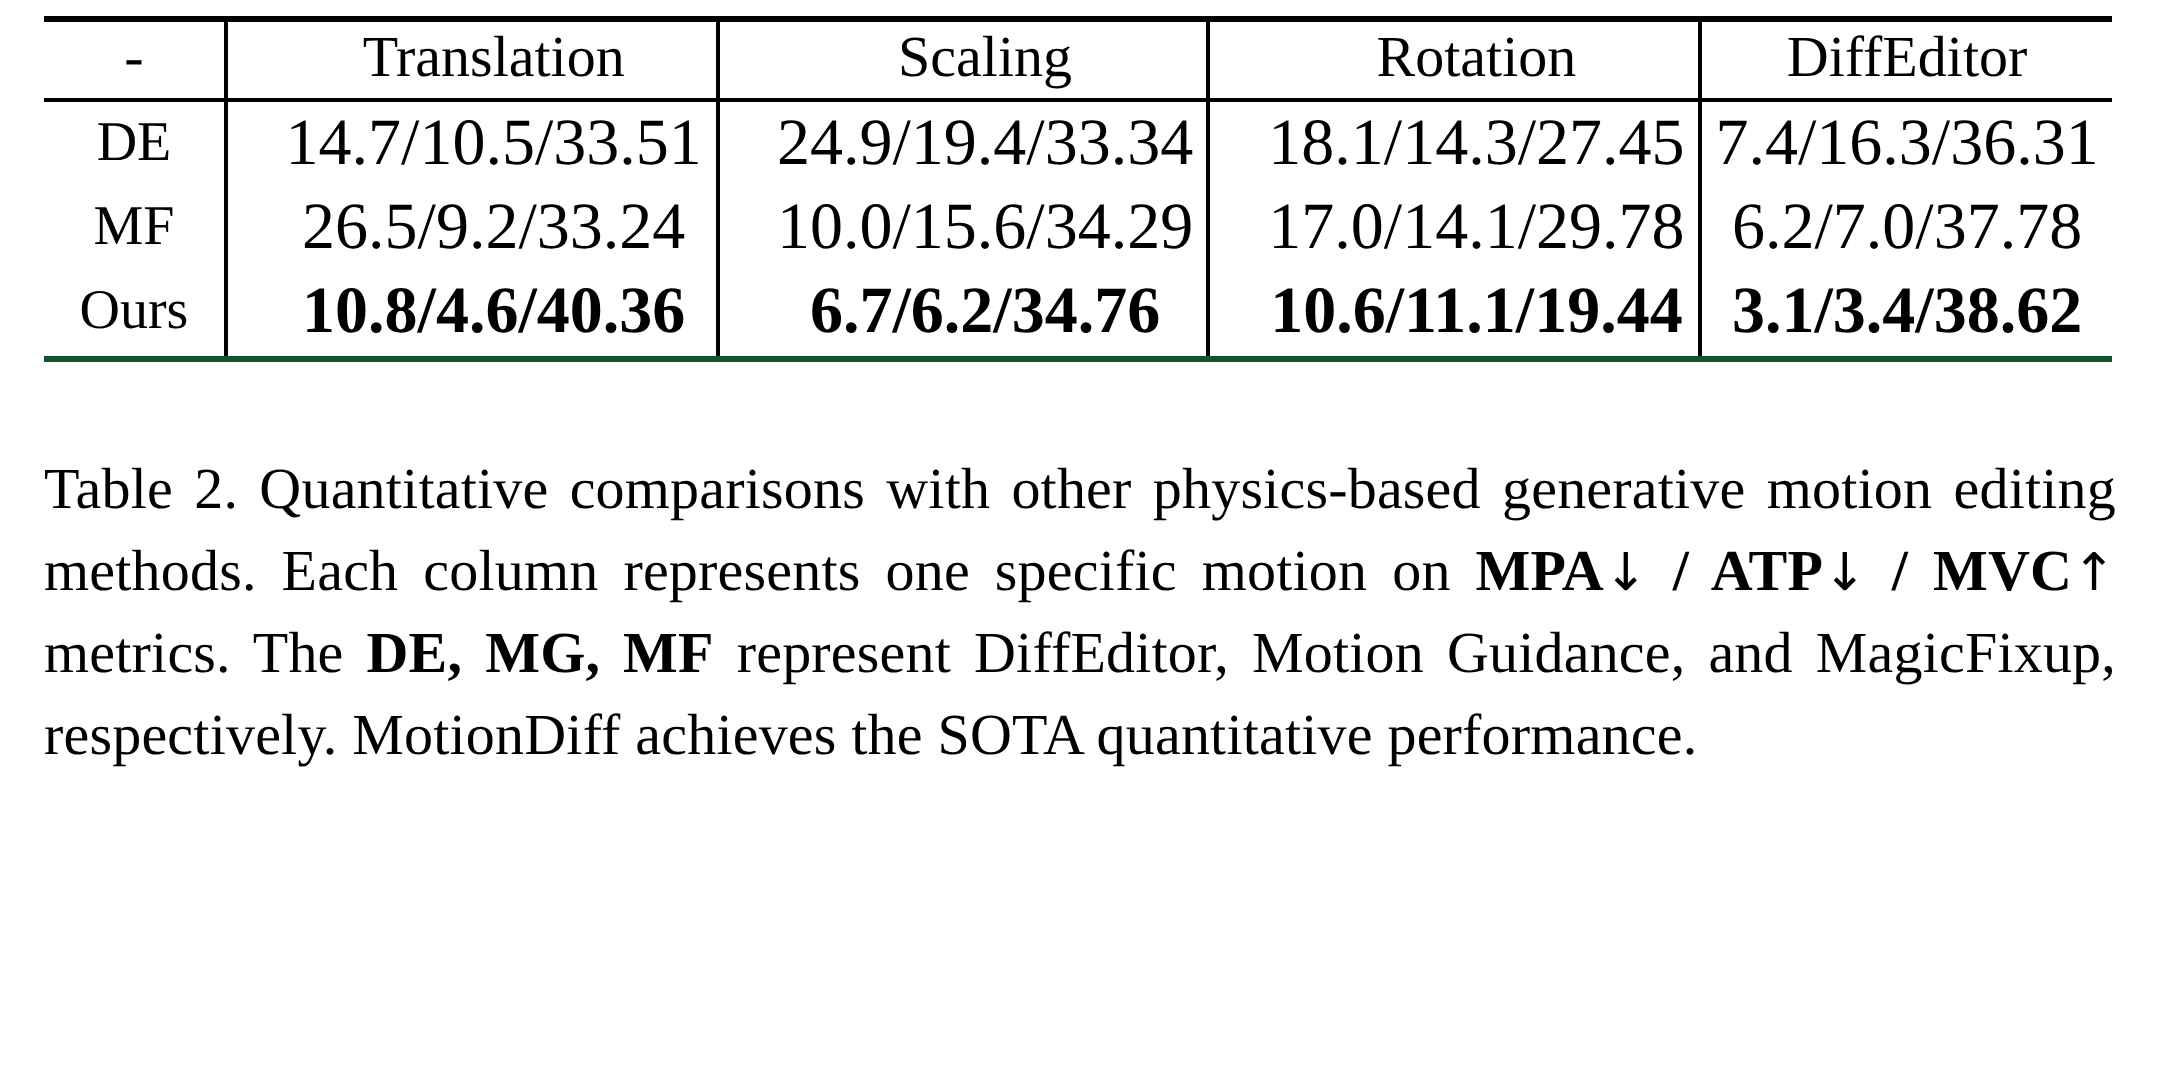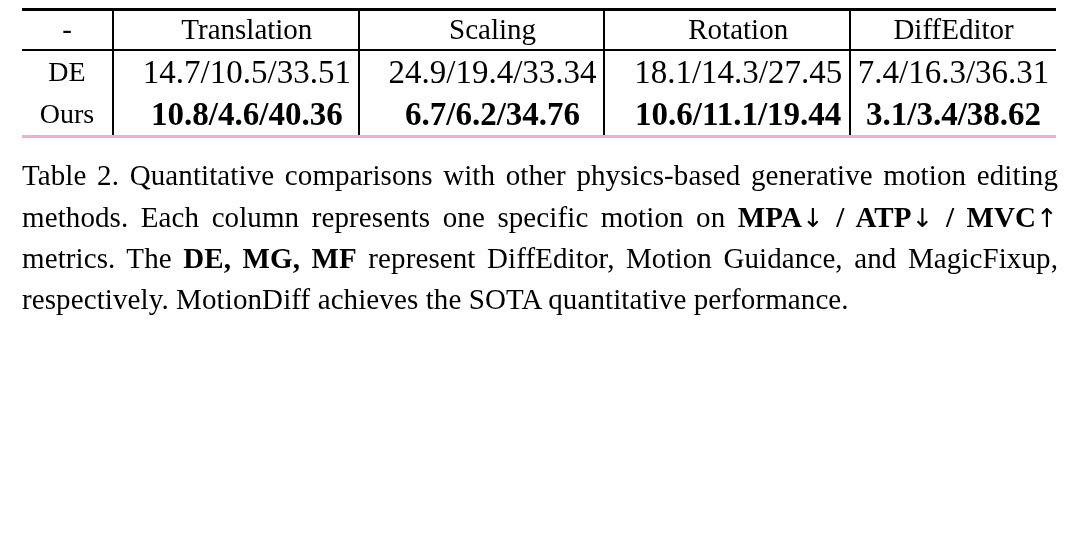--- a/index.html
+++ b/index.html
@@ -53,32 +53,32 @@
   .hdr-row th {
     font-weight: normal;
     font-size: 29px;
     padding-top: 4px;
     padding-bottom: 5px;
   }
   .mid-rule td, .mid-rule th {
     border-bottom: 2px solid #000;
   }
   .bottom-rule td, .bottom-rule th {
-    border-bottom: 3px solid #f9a8d4;
+    border-bottom: 3px solid #14532d;
   }
   .bold-row td {
     font-weight: bold;
   }
   .data-cell {
     font-size: 33px;
   }
 
   
   .caption {
-    margin-top: 17px;
+    margin-top: 44px;
     font-size: 29px;
     line-height: 1.42;
     text-align: justify;
     text-justify: inter-word;
     letter-spacing: 0.1px;
   }
   .caption b { font-weight: bold; }
   .arrow { font-family: "DejaVu Sans", sans-serif; font-size: 26px; }
 </style>
 </head>
@@ -99,20 +99,27 @@
 
         <tr>
           <td class="rowhead">DE</td>
           <td class="vline data-cell">14.7/10.5/33.51</td>
           <td class="vline data-cell">24.9/19.4/33.34</td>
           <td class="vline data-cell">18.1/14.3/27.45</td>
           <td class="data-cell">7.4/16.3/36.31</td>
         </tr>
 
 
+        <tr>
+          <td class="rowhead">MF</td>
+          <td class="vline data-cell">26.5/9.2/33.24</td>
+          <td class="vline data-cell">10.0/15.6/34.29</td>
+          <td class="vline data-cell">17.0/14.1/29.78</td>
+          <td class="data-cell">6.2/7.0/37.78</td>
+        </tr>
 
         <tr class="bold-row bottom-rule">
           <td class="rowhead" style="font-weight:normal">Ours</td>
           <td class="vline data-cell">10.8/4.6/40.36</td>
           <td class="vline data-cell">6.7/6.2/34.76</td>
           <td class="vline data-cell">10.6/11.1/19.44</td>
           <td class="data-cell">3.1/3.4/38.62</td>
         </tr>
       </tbody>
     </table>

